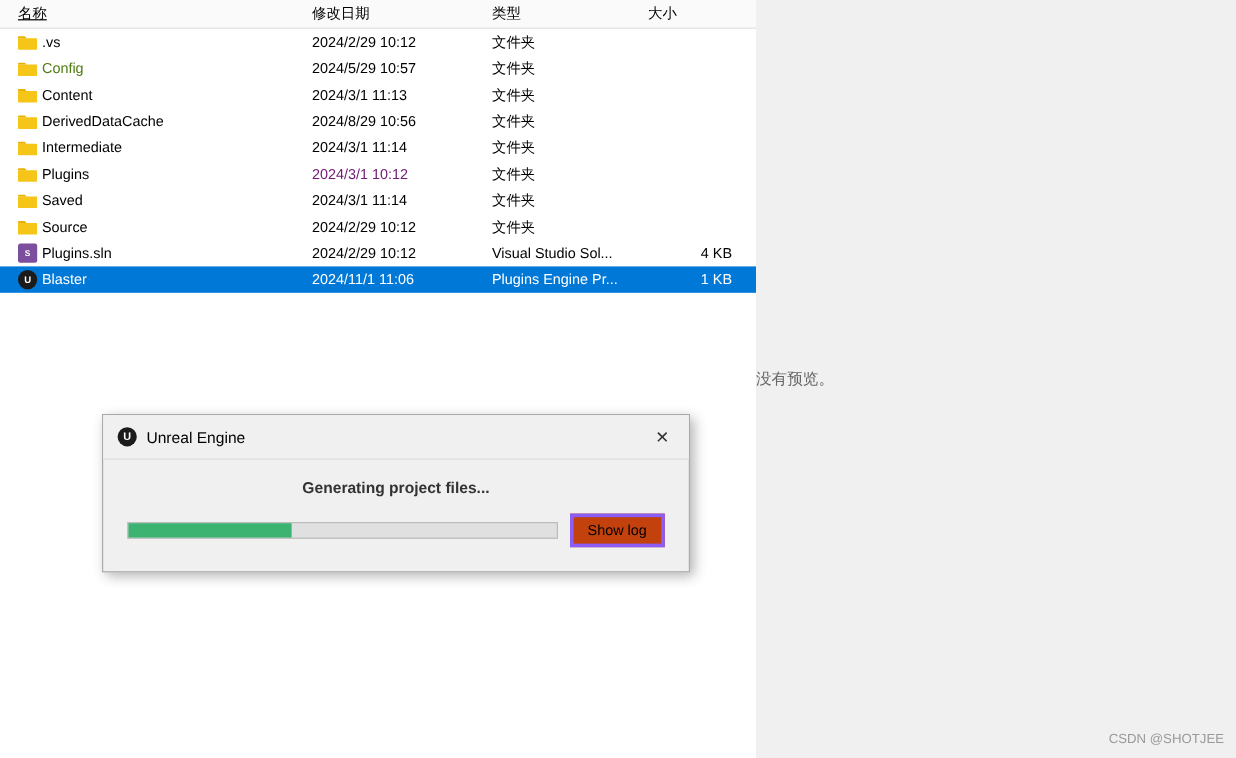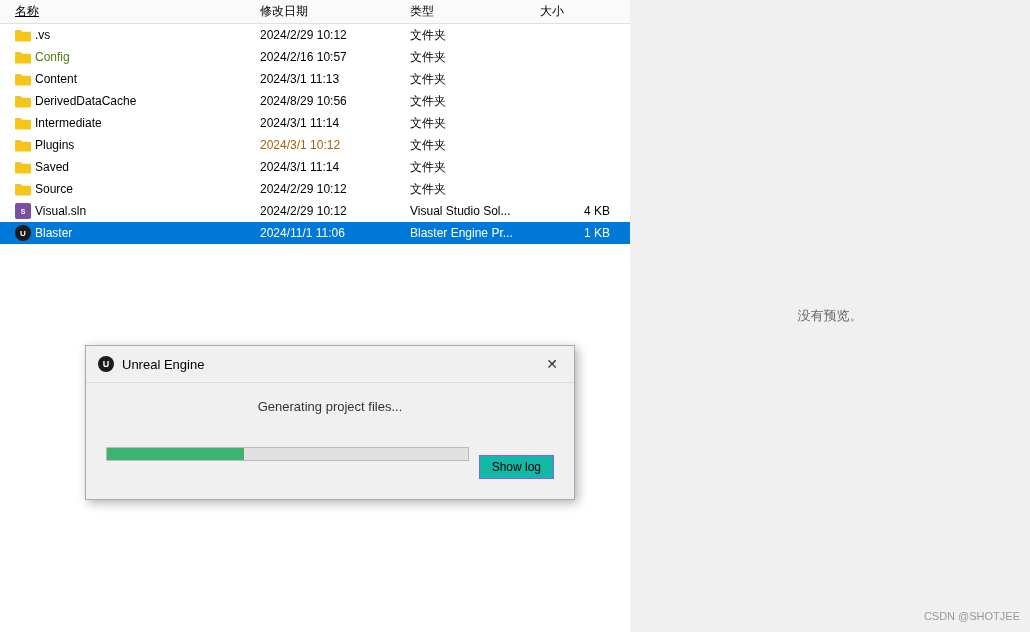--- a/index.html
+++ b/index.html
@@ -74,21 +74,20 @@
     
     .preview-panel {
       position: absolute;
       top: 0;
       left: 630px;
       width: 400px;
       height: 632px;
       background: #f0f0f0;
       display: flex;
       align-items: center;
-      justify-content: center;
     }
 
     .preview-text {
       color: #666;
       font-size: 13px;
     }
 
     
     .watermark {
       position: absolute;
@@ -160,20 +159,21 @@
 
     .dialog-body {
       padding: 16px 20px 20px;
     }
 
     .dialog-message {
       font-size: 13px;
       color: #333;
       margin-bottom: 14px;
       text-align: center;
+      font-weight: bold;
     }
 
     .progress-container {
       display: flex;
       align-items: center;
       gap: 10px;
     }
 
     .progress-bar-bg {
       flex: 1;
@@ -183,27 +183,26 @@
       position: relative;
     }
 
     .progress-bar-fill {
       height: 100%;
       background: #3cb371;
       width: 38%;
     }
 
     .show-log-btn {
-      background: #14b8a6;
-      border: 1px solid #8b5cf6;
+      background: #c2410c;
+      border: 3px solid #8b5cf6;
       padding: 4px 12px;
       font-size: 12px;
       cursor: pointer;
       white-space: nowrap;
-      margin-top: 27px;
     }
 
     .header-row {
       display: flex;
       padding: 3px 0;
       border-bottom: 1px solid #e0e0e0;
       background: #fafafa;
     }
   </style>
 </head>
@@ -232,21 +231,21 @@
       <div class="file-size" style="color:#000"></div>
     </div>
       <div class="file-row">
       <div class="file-name" style="color:#4d7c0f">
         <svg class="folder-svg" viewBox="0 0 20 16" xmlns="http://www.w3.org/2000/svg">
         <rect x="0" y="4" width="20" height="12" rx="1" fill="#f5c518"></rect>
         <path d="M0,4 L0,3 Q0,2 1,2 L7,2 L9,4 Z" fill="#e8b000"></path>
       </svg>
         <span>Config</span>
       </div>
-      <div class="file-date" style="color:#000">2024/2/16 10:57</div>
+      <div class="file-date" style="color:#000">2024/5/29 10:57</div>
       <div class="file-type" style="color:#000">文件夹</div>
       <div class="file-size" style="color:#000"></div>
     </div>
       <div class="file-row">
       <div class="file-name" style="color:#000">
         <svg class="folder-svg" viewBox="0 0 20 16" xmlns="http://www.w3.org/2000/svg">
         <rect x="0" y="4" width="20" height="12" rx="1" fill="#f5c518"></rect>
         <path d="M0,4 L0,3 Q0,2 1,2 L7,2 L9,4 Z" fill="#e8b000"></path>
       </svg>
         <span>Content</span>
@@ -280,21 +279,21 @@
       <div class="file-size" style="color:#000"></div>
     </div>
       <div class="file-row">
       <div class="file-name" style="color:#000">
         <svg class="folder-svg" viewBox="0 0 20 16" xmlns="http://www.w3.org/2000/svg">
         <rect x="0" y="4" width="20" height="12" rx="1" fill="#f5c518"></rect>
         <path d="M0,4 L0,3 Q0,2 1,2 L7,2 L9,4 Z" fill="#e8b000"></path>
       </svg>
         <span>Plugins</span>
       </div>
-      <div class="file-date" style="color:#a16207">2024/3/1 10:12</div>
+      <div class="file-date" style="color:#701a75">2024/3/1 10:12</div>
       <div class="file-type" style="color:#000">文件夹</div>
       <div class="file-size" style="color:#000"></div>
     </div>
       <div class="file-row">
       <div class="file-name" style="color:#000">
         <svg class="folder-svg" viewBox="0 0 20 16" xmlns="http://www.w3.org/2000/svg">
         <rect x="0" y="4" width="20" height="12" rx="1" fill="#f5c518"></rect>
         <path d="M0,4 L0,3 Q0,2 1,2 L7,2 L9,4 Z" fill="#e8b000"></path>
       </svg>
         <span>Saved</span>
@@ -311,33 +310,33 @@
       </svg>
         <span>Source</span>
       </div>
       <div class="file-date" style="color:#000">2024/2/29 10:12</div>
       <div class="file-type" style="color:#000">文件夹</div>
       <div class="file-size" style="color:#000"></div>
     </div>
       <div class="file-row">
       <div class="file-name" style="color:#000">
         <div style="width:16px;height:16px;margin-right:4px;flex-shrink:0;background:#7b4f9e;border-radius:2px;display:flex;align-items:center;justify-content:center;color:white;font-size:7px;font-weight:bold;">S</div>
-        <span>Visual.sln</span>
+        <span>Plugins.sln</span>
       </div>
       <div class="file-date" style="color:#000">2024/2/29 10:12</div>
       <div class="file-type" style="color:#000">Visual Studio Sol...</div>
       <div class="file-size" style="color:#000">4 KB</div>
     </div>
       <div class="file-row selected-focused">
       <div class="file-name" style="color:#fff">
         <div style="width:16px;height:16px;margin-right:4px;flex-shrink:0;background:#1b1b1b;border-radius:50%;display:flex;align-items:center;justify-content:center;color:white;font-size:8px;font-weight:bold;">U</div>
         <span>Blaster</span>
       </div>
       <div class="file-date" style="color:#fff">2024/11/1 11:06</div>
-      <div class="file-type" style="color:#fff">Blaster Engine Pr...</div>
+      <div class="file-type" style="color:#fff">Plugins Engine Pr...</div>
       <div class="file-size" style="color:#fff">1 KB</div>
     </div>
     </div>
 </div>
 
 <div class="preview-panel">
   <span class="preview-text">没有预览。</span>
 </div>
 
 <div class="watermark">CSDN @SHOTJEE</div>

